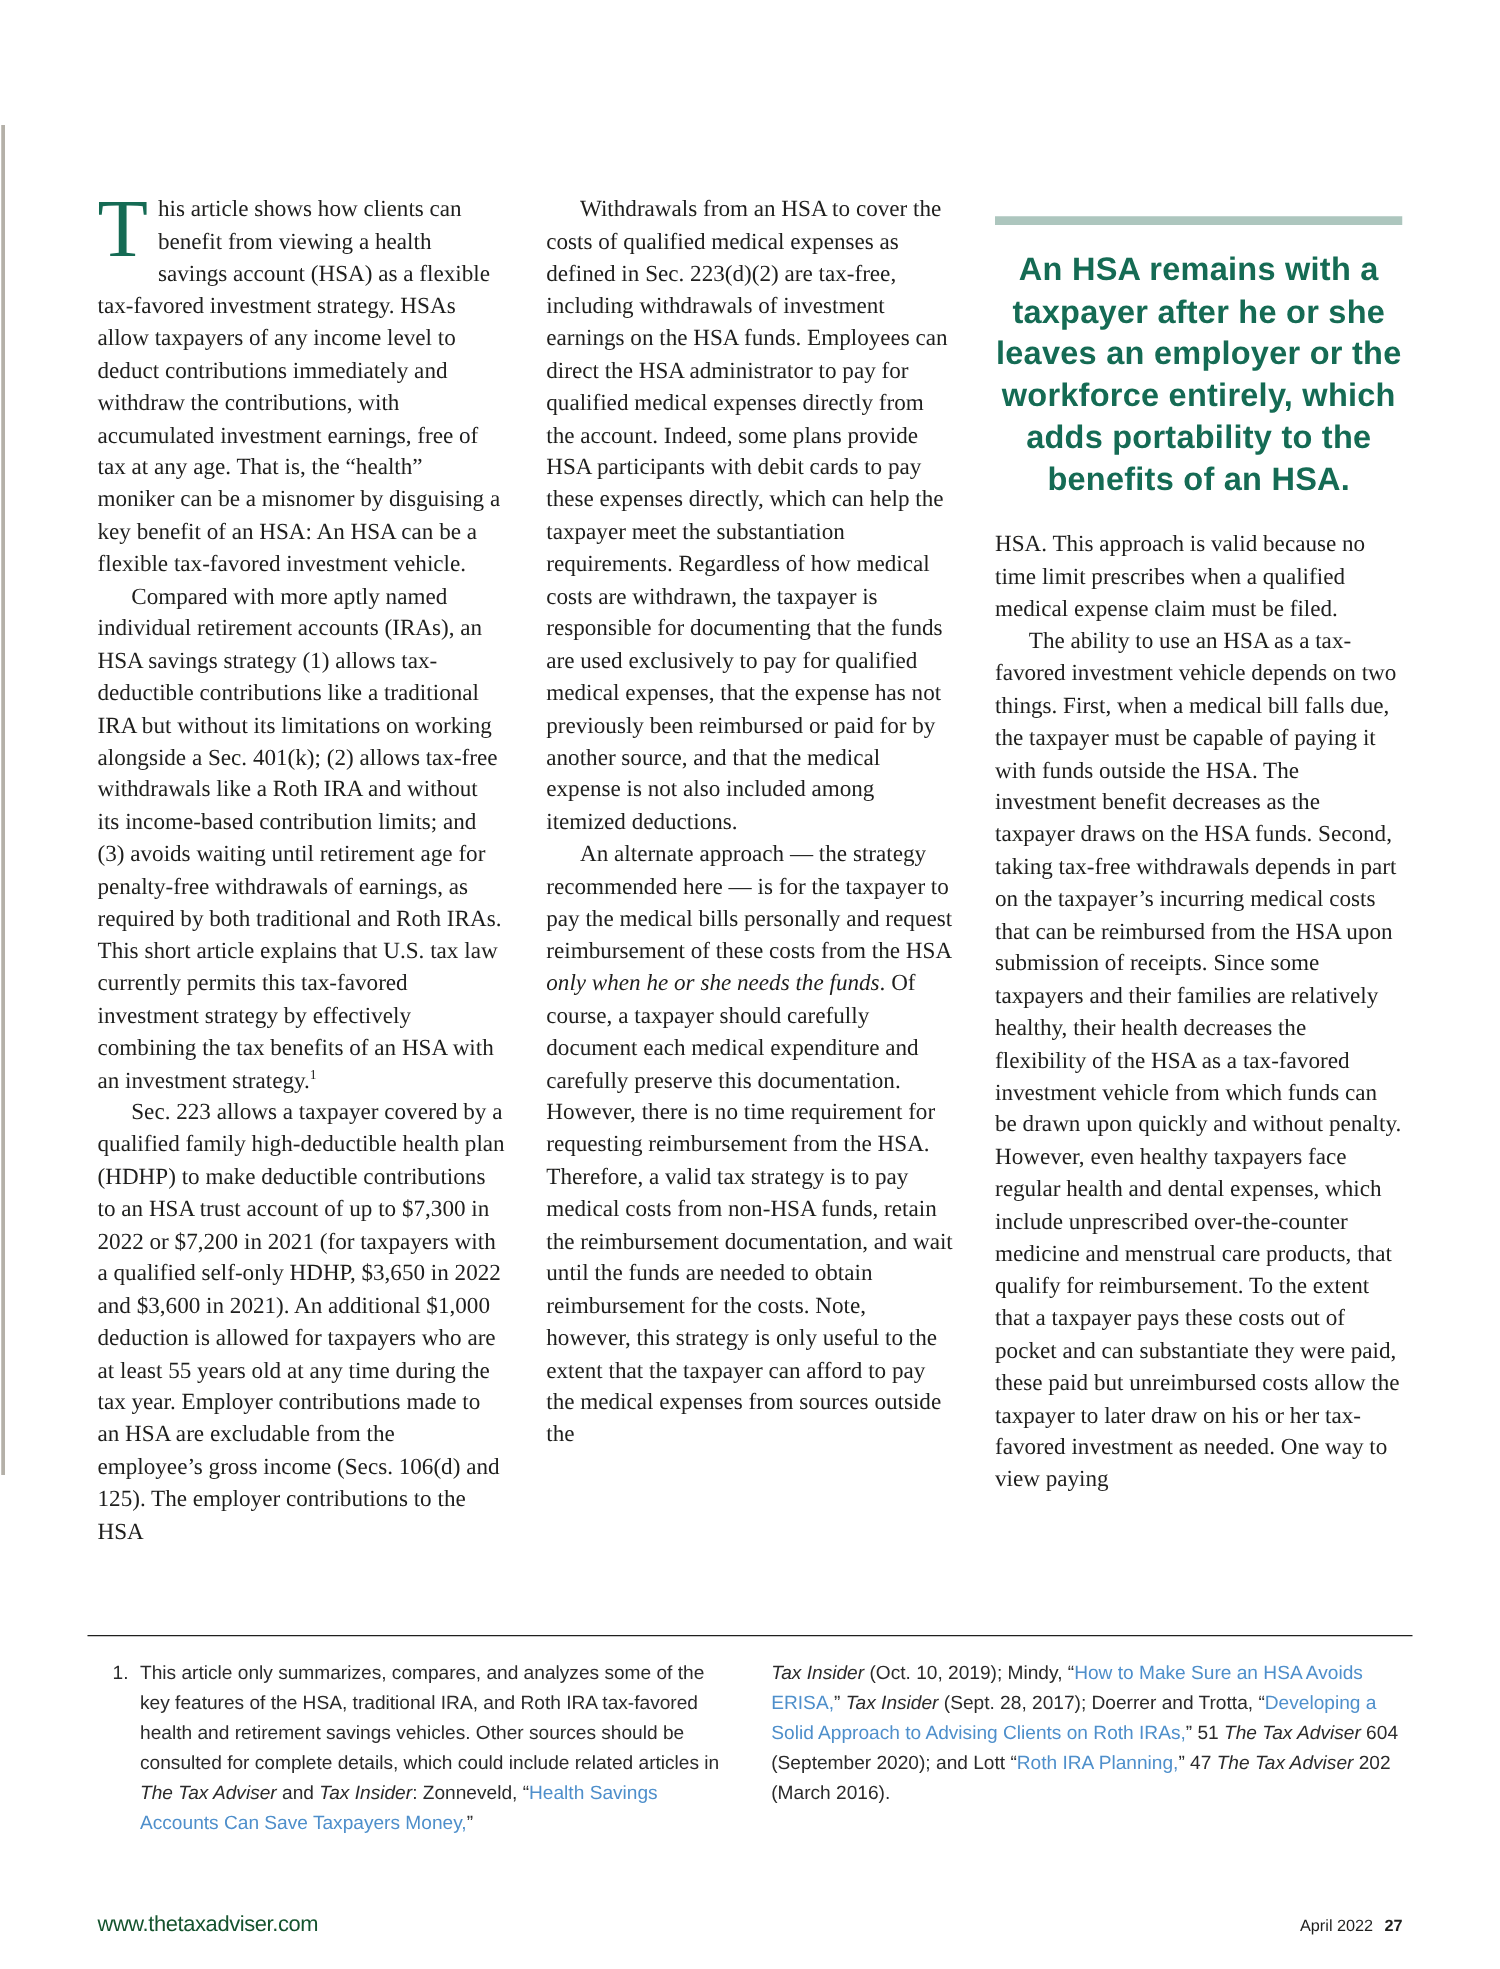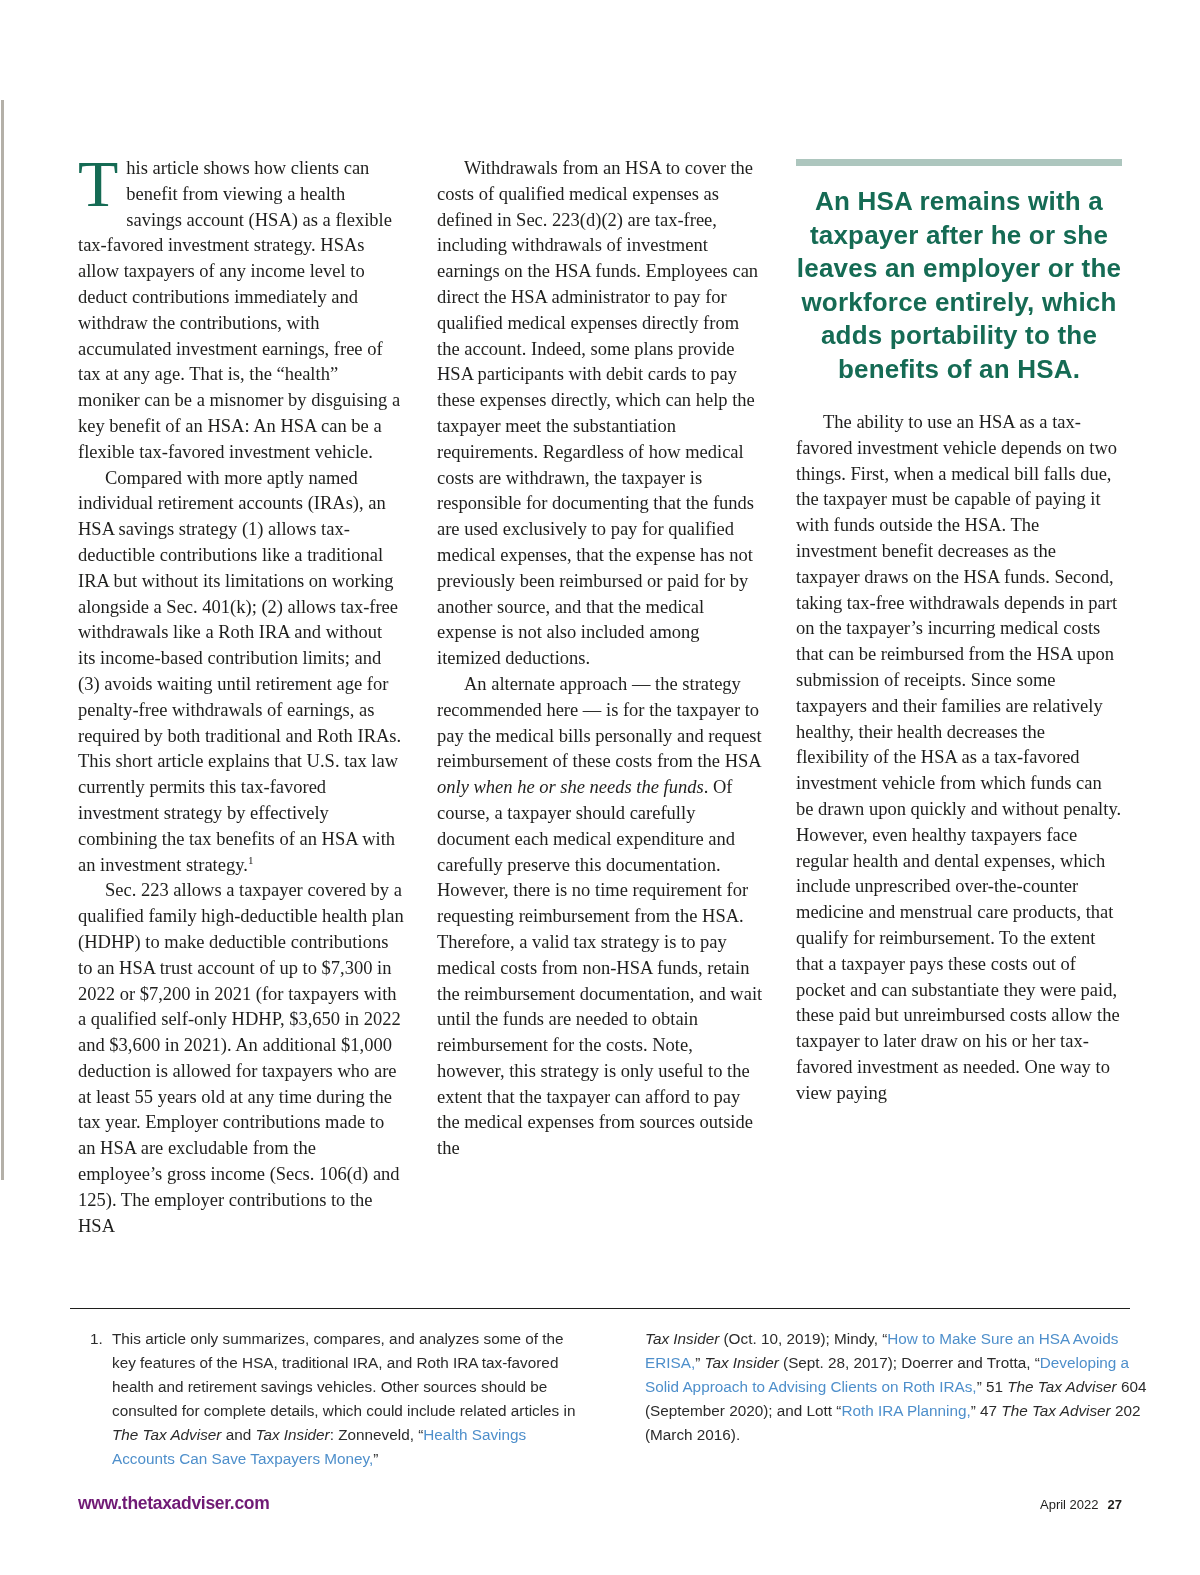--- a/index.html
+++ b/index.html
@@ -20,51 +20,51 @@
     margin:0; font-size:18.5px; line-height:25.8px; color:#1f1f1d;
     text-align:left; letter-spacing:0px;
   }
   .col p.indent { text-indent:27px; }
   .dropcap {
     float:left; font-size:66px; line-height:50px; color:#156B54;
     margin:3px 8px 0 0; font-family:"Liberation Serif", serif;
   }
   sup { font-size:11px; line-height:0; }
   
-  .pq { margin-top:3px; margin-bottom:24px; }
+  .pq { margin-top:17px; margin-bottom:24px; }
   .pq-bar { height:7px; background:#ADC6BE; margin-bottom:19px; }
   .pq-text {
     font-family:"Liberation Sans", sans-serif; font-weight:bold;
     font-size:26px; line-height:33.5px; color:#156B54; text-align:center;
     letter-spacing:0.2px;
   }
   
   .fn-rule {
     position:absolute; left:70px; top:1308px; width:1060px; height:0;
     border-top:1.6px solid #1f1f1d;
   }
   .footnotes {
     position:absolute; left:78px; top:1327px; width:1044px;
     display:flex; gap:34px;
     font-family:"Liberation Sans", sans-serif; font-size:15.3px;
     line-height:24px; color:#2b2b2b;
   }
   .fn-left { flex:0 0 505px; width:505px; position:relative; padding-left:34px; box-sizing:border-box; }
   .fn-marker { position:absolute; left:12px; top:0; }
-  .fn-right { flex:0 0 505px; width:505px;margin-left:28px; }
+  .fn-right { flex:0 0 505px; width:505px; }
   .fn-link { color:#4E8FCB; text-decoration:none; cursor:pointer; }
   
   .footer {
     position:absolute; left:78px; top:1493px; width:1044px;
     display:flex; justify-content:space-between; align-items:baseline;
     font-family:"Liberation Sans", sans-serif;
   }
   .footer-site {
-    color:#701a75; font-weight:bold; font-size:17.5px; letter-spacing:-0.3px;
-    text-decoration:none; cursor:pointer;
+    color:#14532d; font-weight:normal; font-size:17.5px; letter-spacing:-0.3px;
+    text-decoration:none; cursor:pointer;margin-top:36px;
   }
   .footer-right { font-size:13px; color:#1f1f1d; }
   .footer-page { font-weight:bold; margin-left:9px; }
 </style>
 </head>
 <body>
 
 <div class="page">
 
   <div class="edge-line"></div>
@@ -80,20 +80,21 @@
     <div class="col">
       <p class="indent">Withdrawals from an HSA to cover the costs of qualified medical expenses as defined in Sec. 223(d)(2) are tax-free, including withdrawals of investment earnings on the HSA funds. Employees can direct the HSA administrator to pay for qualified medical expenses directly from the account. Indeed, some plans provide HSA participants with debit cards to pay these expenses directly, which can help the taxpayer meet the substantiation requirements. Regardless of how medical costs are withdrawn, the taxpayer is responsible for documenting that the funds are used exclusively to pay for qualified medical expenses, that the expense has not previously been reimbursed or paid for by another source, and that the medical expense is not also included among itemized deductions.</p>
       <p class="indent"><span>An alternate approach — the strategy recommended here — is for the taxpayer to pay the medical bills personally and request reimbursement of these costs from the HSA </span><span style="font-style: italic;">only when he or she needs the funds</span><span>. Of course, a taxpayer should carefully document each medical expenditure and carefully preserve this documentation. However, there is no time requirement for requesting reimbursement from the HSA. Therefore, a valid tax strategy is to pay medical costs from non-HSA funds, retain the reimbursement documentation, and wait until the funds are needed to obtain reimbursement for the costs. Note, however, this strategy is only useful to the extent that the taxpayer can afford to pay the medical expenses from sources outside the</span></p>
     </div>
 
     <div class="col">
       <div class="pq">
         <div class="pq-bar"></div>
         <div class="pq-text">An HSA remains with a taxpayer after he or she leaves an employer or the workforce entirely, which adds portability to the benefits of an HSA.</div>
       </div>
+      <p>HSA. This approach is valid because no time limit prescribes when a qualified medical expense claim must be filed.</p>
       <p class="indent">The ability to use an HSA as a tax-favored investment vehicle depends on two things. First, when a medical bill falls due, the taxpayer must be capable of paying it with funds outside the HSA. The investment benefit decreases as the taxpayer draws on the HSA funds. Second, taking tax-free withdrawals depends in part on the taxpayer’s incurring medical costs that can be reimbursed from the HSA upon submission of receipts. Since some taxpayers and their families are relatively healthy, their health decreases the flexibility of the HSA as a tax-favored investment vehicle from which funds can be drawn upon quickly and without penalty. However, even healthy taxpayers face regular health and dental expenses, which include unprescribed over-the-counter medicine and menstrual care products, that qualify for reimbursement. To the extent that a taxpayer pays these costs out of pocket and can substantiate they were paid, these paid but unreimbursed costs allow the taxpayer to later draw on his or her tax-favored investment as needed. One way to view paying</p>
     </div>
 
   </div>
 
   <div class="fn-rule"></div>
 
   <div class="footnotes">
     <div class="fn-left">
       <span class="fn-marker">1.</span>

